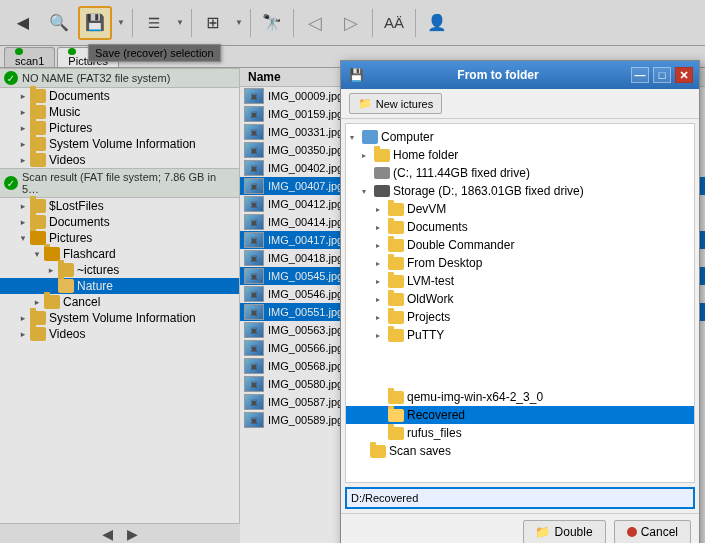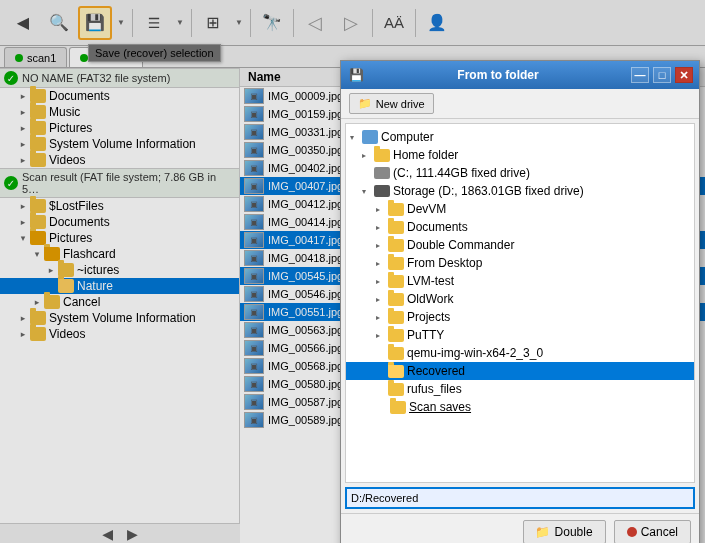--- a/index.html
+++ b/index.html
@@ -86,24 +86,25 @@
       padding-left: 4px;
     }
     .tab {
       height: 20px;
       padding: 0 10px;
       border: 1px solid #aaa;
       border-bottom: none;
       background: #e0e0e0;
       font-size: 11px;
       display: flex;
-      align-items: center;
+      align-items: flex-start;
       cursor: pointer;
       margin-right: 2px;
       border-radius: 3px 3px 0 0;
+      flex-direction: column;
     }
     .tab.active { background: #fff; }
     .tab-dot {
       width: 8px;
       height: 8px;
       border-radius: 50%;
       margin-right: 4px;
     }
 
     
@@ -706,21 +707,21 @@
       <div style="display:flex;gap:2px;">
         <div class="win-btn">—</div>
         <div class="win-btn">□</div>
         <div class="win-btn close-btn">✕</div>
       </div>
     </div>
 
     <div class="modal-toolbar">
       <button class="modal-new-folder-btn">
         <span>📁</span>
-        <span>New drive</span>
+        <span>New ictures</span>
       </button>
     </div>
 
     <div class="modal-content">
 
       <div class="modal-tree-item">
         <span class="expand-arrow">▾</span>
         <div class="computer-icon"></div>
         <span>Computer</span>
       </div>
@@ -784,39 +785,39 @@
         <div class="modal-folder-icon"></div>
         <span>Projects</span>
       </div>
 
       <div class="modal-tree-item" style="padding-left:30px;">
         <span class="expand-arrow">▸</span>
         <div class="modal-folder-icon"></div>
         <span>PuTTY</span>
       </div>
 
-      <div class="modal-tree-item" style="padding-left:30px;">
+      <div class="modal-tree-item" style="padding-left:30px;margin-top:44px;">
         <span class="expand-arrow"> </span>
         <div class="modal-folder-icon"></div>
         <span>qemu-img-win-x64-2_3_0</span>
       </div>
 
       <div class="modal-tree-item selected" style="padding-left:30px;">
         <span class="expand-arrow" style="color:#fff;"> </span>
         <div class="modal-folder-icon" style="background:#ffd060;"></div>
         <span>Recovered</span>
       </div>
 
       <div class="modal-tree-item" style="padding-left:30px;">
         <span class="expand-arrow"> </span>
         <div class="modal-folder-icon"></div>
         <span>rufus_files</span>
       </div>
 
-      <div class="modal-tree-item" style="padding-left:32px;text-decoration:underline;">
+      <div class="modal-tree-item" style="padding-left:12px;">
         <span class="expand-arrow"> </span>
         <div class="modal-folder-icon"></div>
         <span>Scan saves</span>
       </div>
 
     </div>
 
     <div class="modal-path-bar">
       <input class="modal-path-input" type="text" value="D:/Recovered" style="">
     </div>

